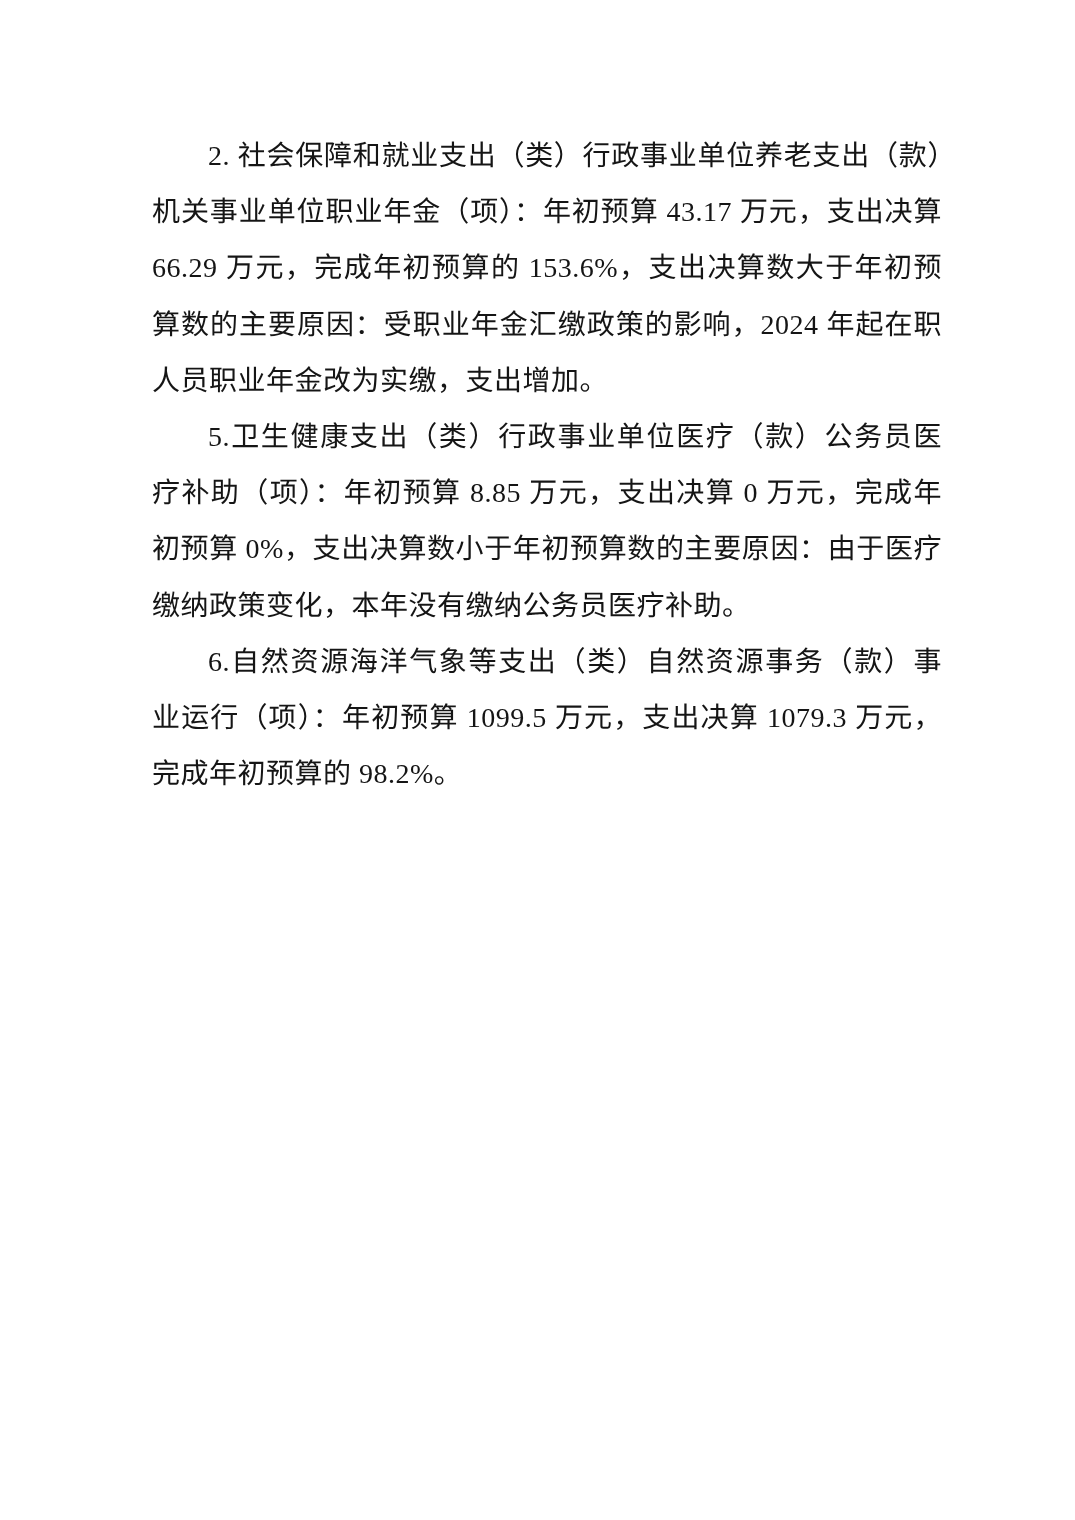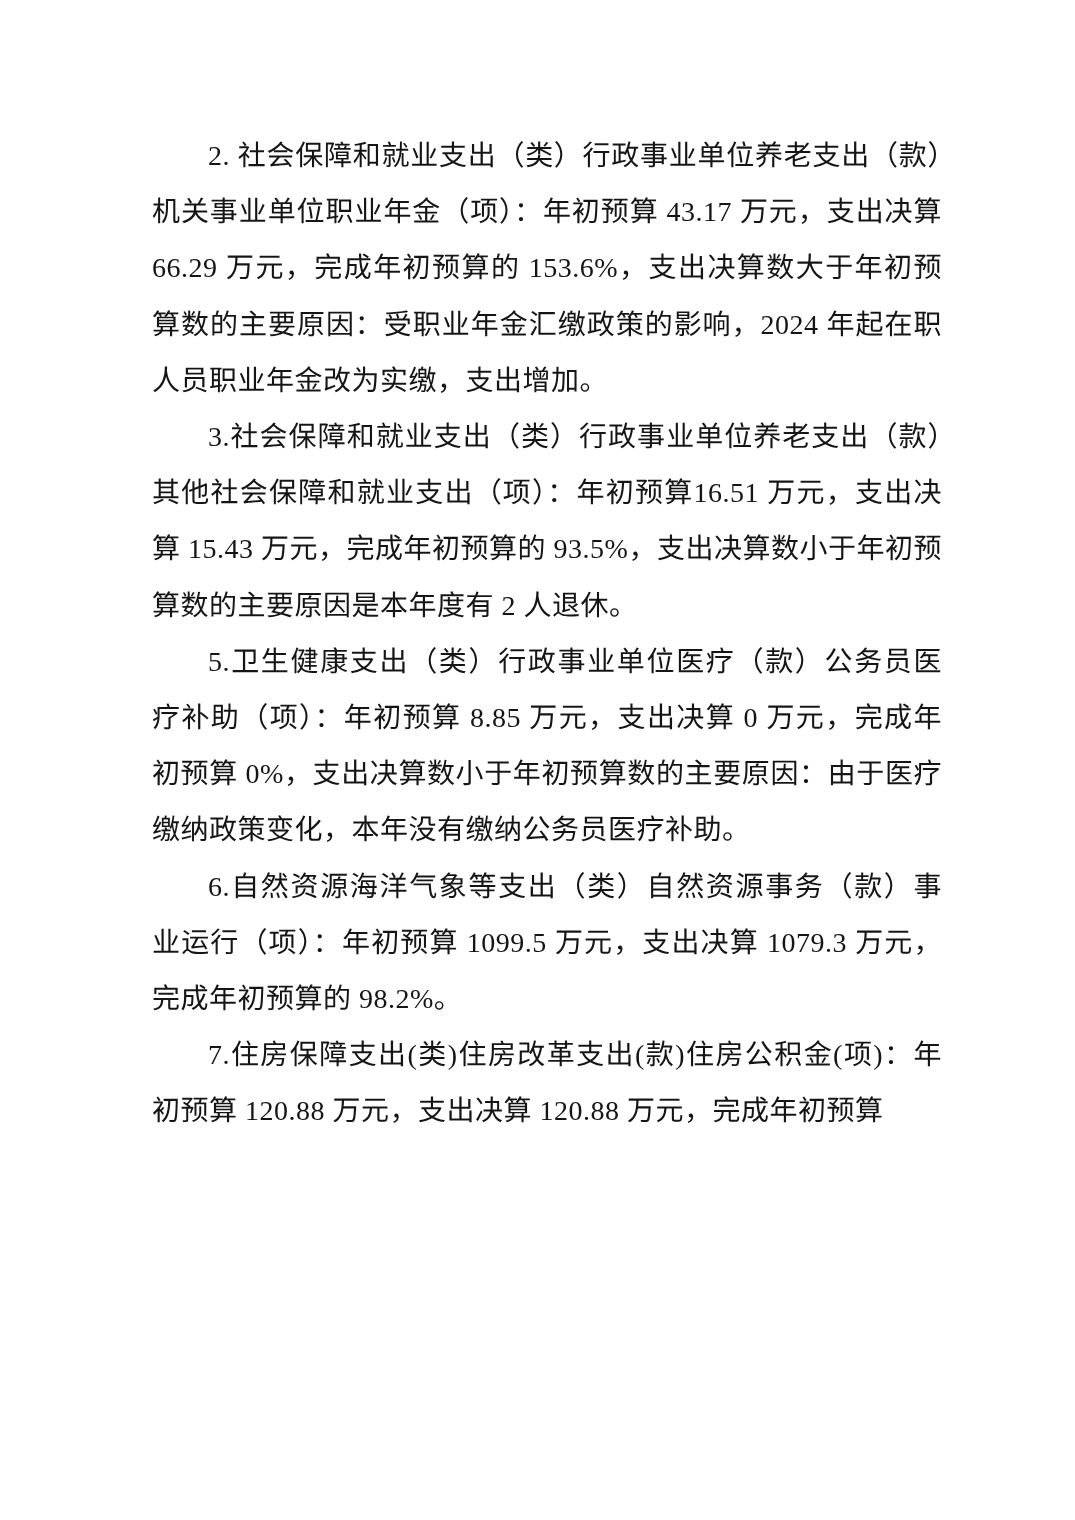--- a/index.html
+++ b/index.html
@@ -33,18 +33,16 @@
     letter-spacing: 0.5px;
     word-break: break-all;
   }
 </style>
 </head>
 <body>
 
 <div class="page">
   <div class="content">
     <p class="para">2. 社会保障和就业支出（类）行政事业单位养老支出（款）机关事业单位职业年金（项）：年初预算 43.17 万元，支出决算 66.29 万元，完成年初预算的 153.6%，支出决算数大于年初预算数的主要原因：受职业年金汇缴政策的影响，2024 年起在职人员职业年金改为实缴，支出增加。</p>
-    <p class="para">3.社会保障和就业支出（类）行政事业单位养老支出（款）其他社会保障和就业支出（项）：年初预算16.51 万元，支出决算 15.43 万元，完成年初预算的 93.5%，支出决算数小于年初预算数的主要原因是本年度有 2 人退休。</p>
     <p class="para">5.卫生健康支出（类）行政事业单位医疗（款）公务员医疗补助（项）：年初预算 8.85 万元，支出决算 0 万元，完成年初预算 0%，支出决算数小于年初预算数的主要原因：由于医疗缴纳政策变化，本年没有缴纳公务员医疗补助。</p>
     <p class="para">6.自然资源海洋气象等支出（类）自然资源事务（款）事业运行（项）：年初预算 1099.5 万元，支出决算 1079.3 万元，完成年初预算的 98.2%。</p>
-    <p class="para">7.住房保障支出(类)住房改革支出(款)住房公积金(项)：年初预算 120.88 万元，支出决算 120.88 万元，完成年初预算</p>
   </div>
 </div>
 
 </body></html>

